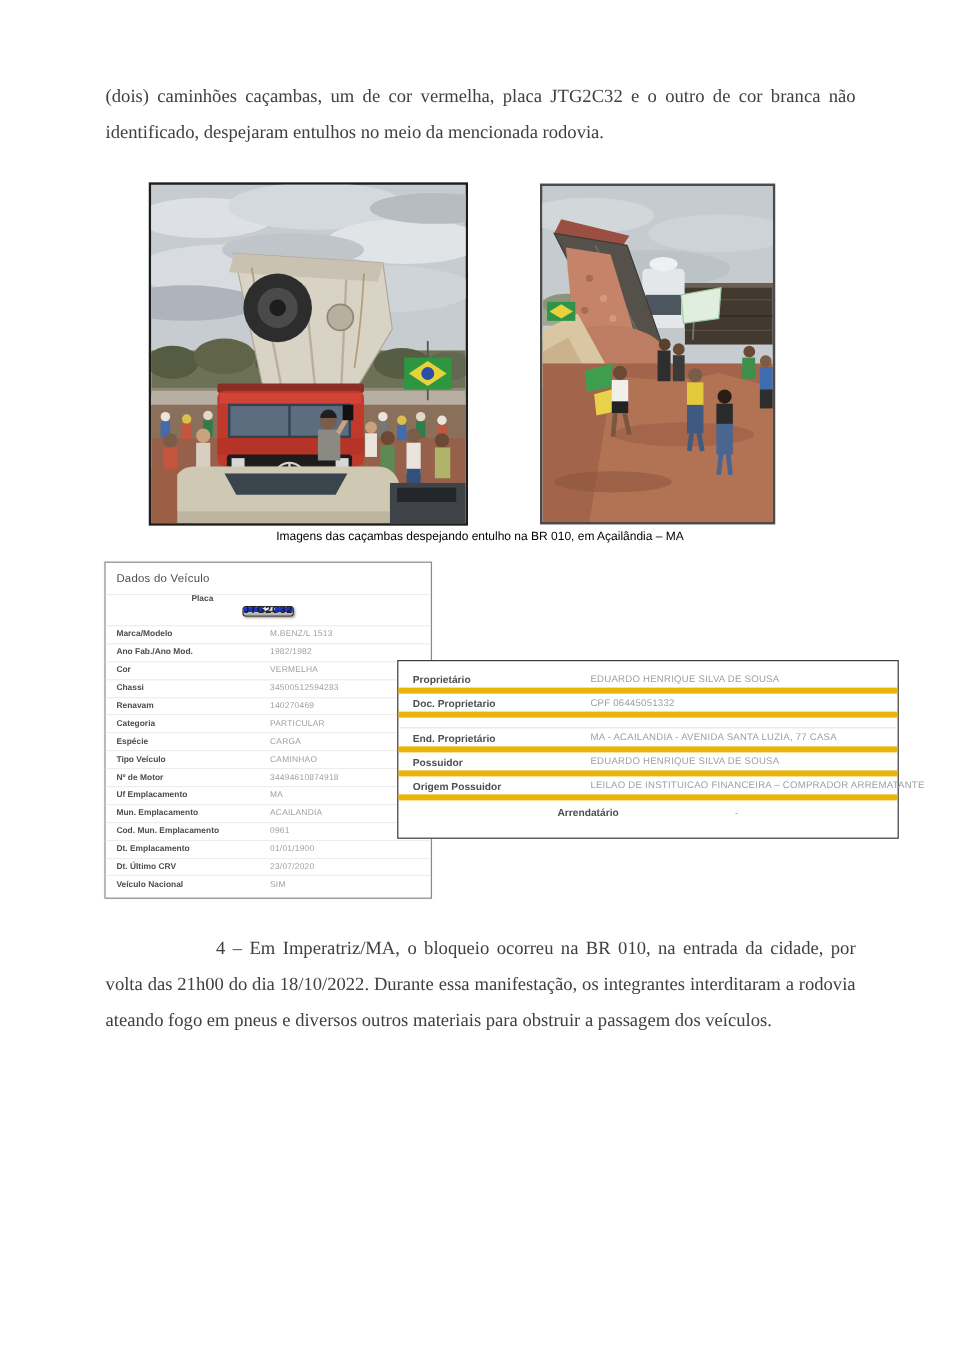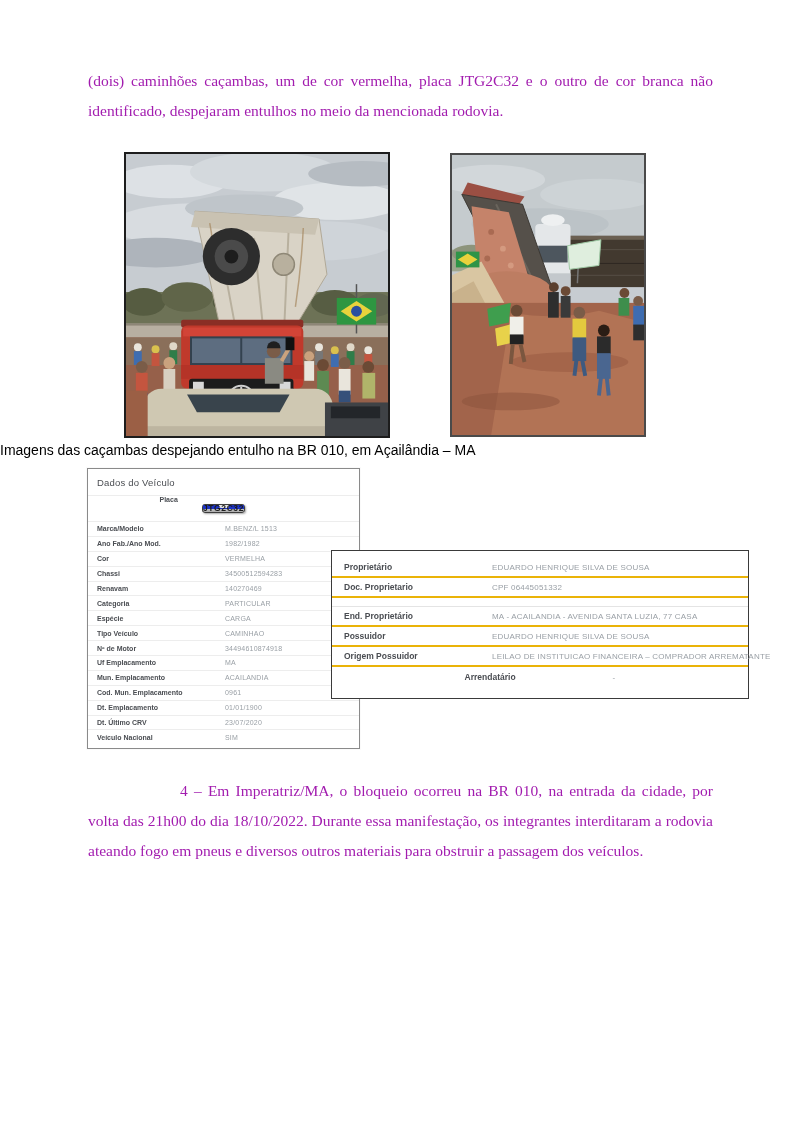--- a/index.html
+++ b/index.html
@@ -9,41 +9,41 @@
     width:800px; height:1132px;
     background:#ffffff;
     font-family:"Liberation Serif", serif;
     overflow:hidden;
   }
   
   .para {
     position:absolute;
     left:88px; width:625px;
     font-size:15.5px; line-height:30px;
-    color:#a21caf;
+    color:#404040;
     text-align:justify;
   }
   .para-top { top:66px; }
   .para-bottom { top:776px; text-indent:92px; }
 
   
   .photo {
     position:absolute;
     background:#c7ccd1;
   }
   .photo svg { display:block; width:100%; height:100%; }
   .photo-left  { left:124px; top:152px; width:266px; height:286px; border:2px solid #1d1d1d; }
   .photo-right { left:450px; top:153px; width:196px; height:284px; border:2px solid #4a4a4a; }
 
   .caption {
     position:absolute;
     left:0; top:442px; width:800px;
-    text-align:left;
+    text-align:center;
     font-family:"Liberation Sans", sans-serif;
-    font-size:14px; color:#000;
+    font-size:10px; color:#000;
   }
 
   
   .vpanel {
     position:absolute;
     left:87px; top:468px; width:273px; height:281px;
     background:#fff;
     border:1px solid #8a8a8a;
     font-family:"Liberation Sans", sans-serif;
     box-shadow:0 0 0 1px rgba(0,0,0,0.02);
@@ -95,21 +95,21 @@
     position:absolute;
     left:331px; top:550px; width:418px; height:149px;
     background:#fff;
     border:1.5px solid #3a3a3a;
     font-family:"Liberation Sans", sans-serif;
     padding-top:7px;
   }
   .orow {
     display:flex; align-items:center;
     height:20px; padding:0 12px;
-    border-bottom:2px solid #eab308;
+    border-bottom:5px solid #eab308;
   }
   .orow .lbl {
     width:148px; flex:none;
     font-size:8.5px; font-weight:bold; color:#4a4d52;
   }
   .orow .val {
     font-size:8px; color:#9aa0a6; letter-spacing:.2px; white-space:nowrap;
   }
   .orow-gap { height:9px; border-bottom:1px solid #e4e4e4; }
   .orow:last-of-type { border-bottom:none;justify-content:center; }

